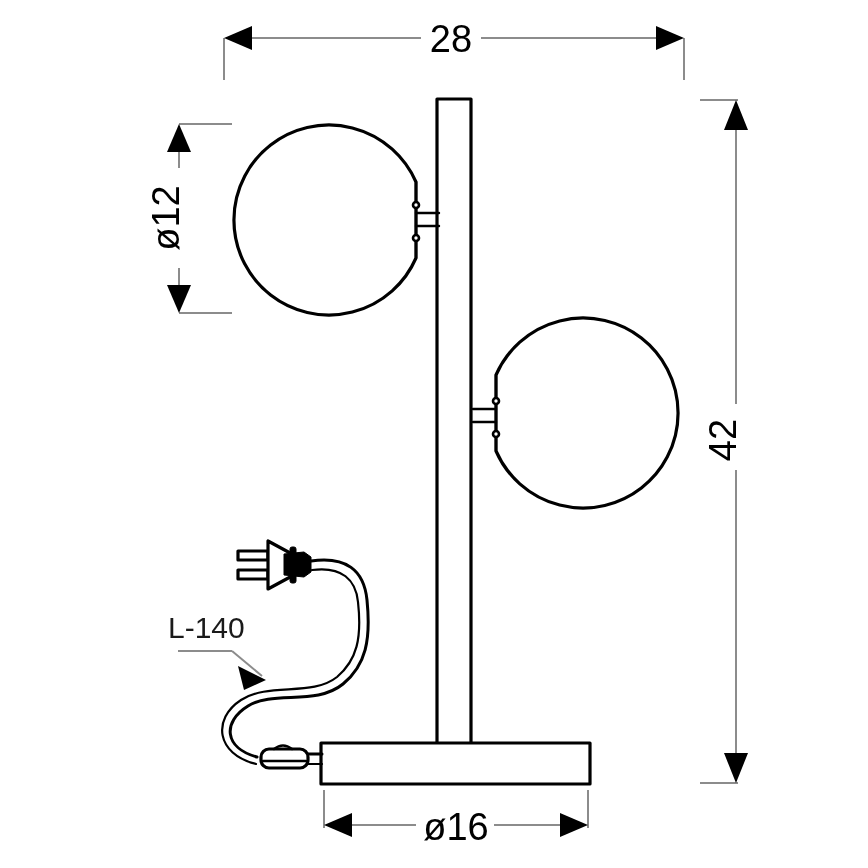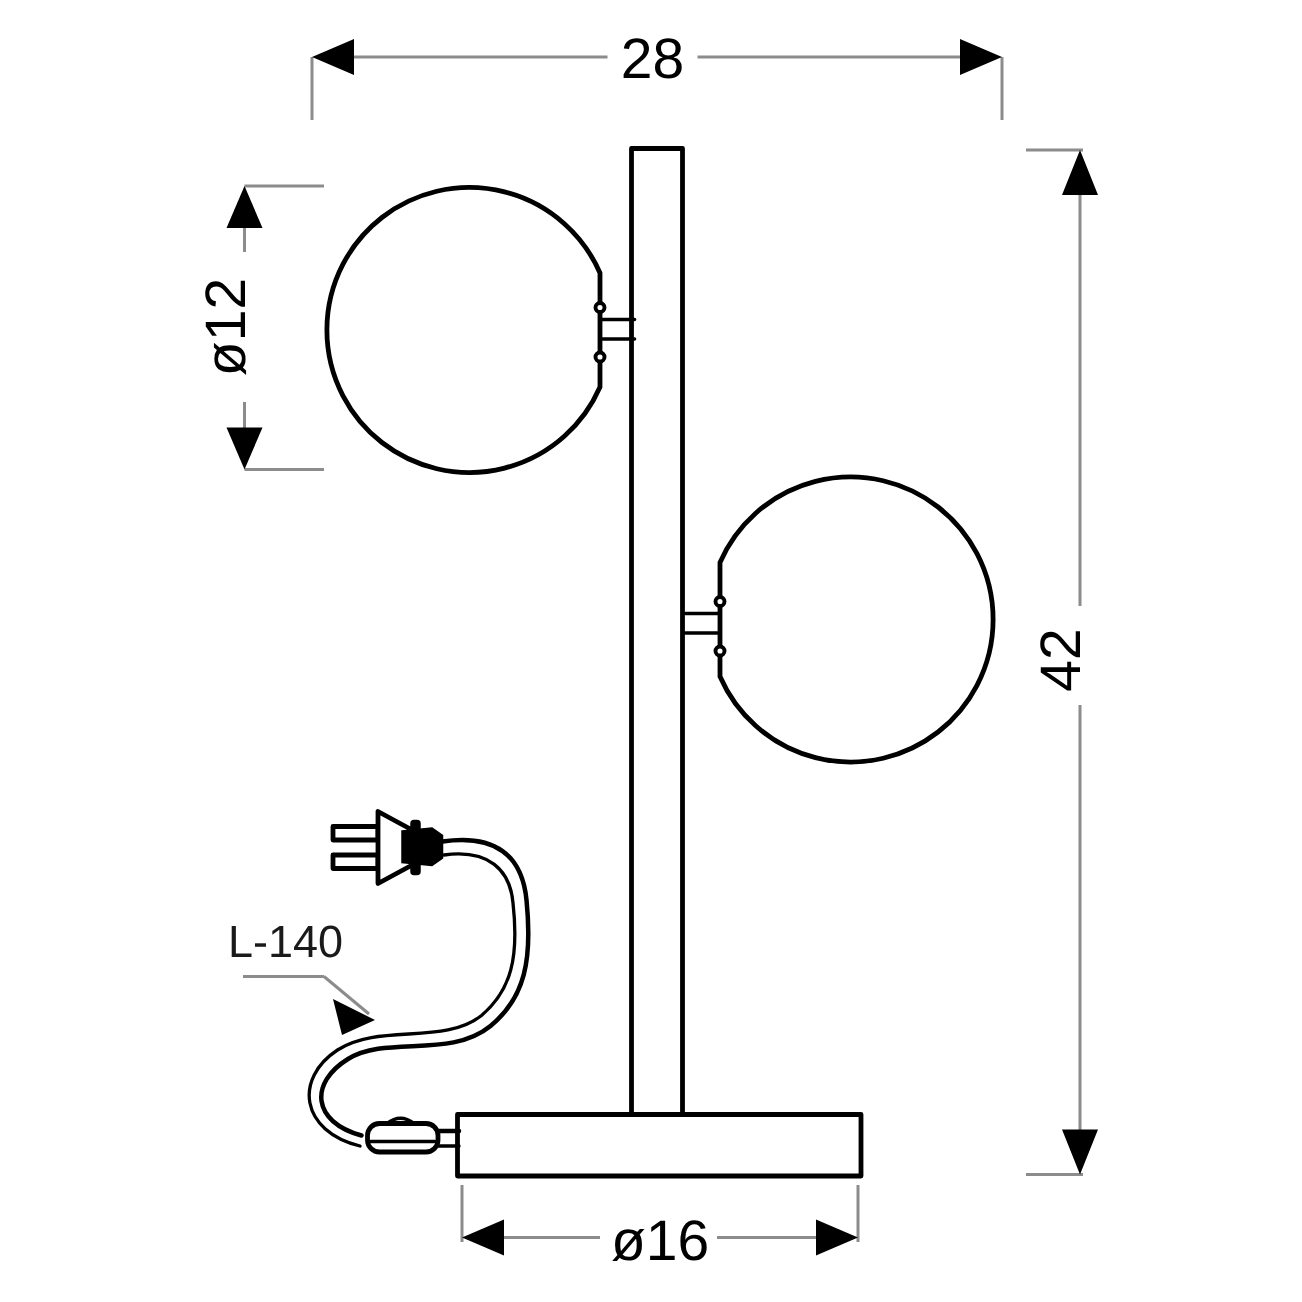--- a/index.html
+++ b/index.html
@@ -12,20 +12,21 @@
     width: 868px;
     height: 868px;
     font-family: "Liberation Sans", sans-serif;
     overflow: hidden;
   }
   #drawing-root {
     position: relative;
     width: 819px;
     height: 868px;
     background: #ffffff;
+    padding-left: 16px;
   }
   svg.drawing-canvas {
     display: block;
     width: 868px;
     height: 868px;
   }
   .dim-text {
     font-family: "Liberation Sans", sans-serif;
     font-size: 38px;
     fill: #000000;

